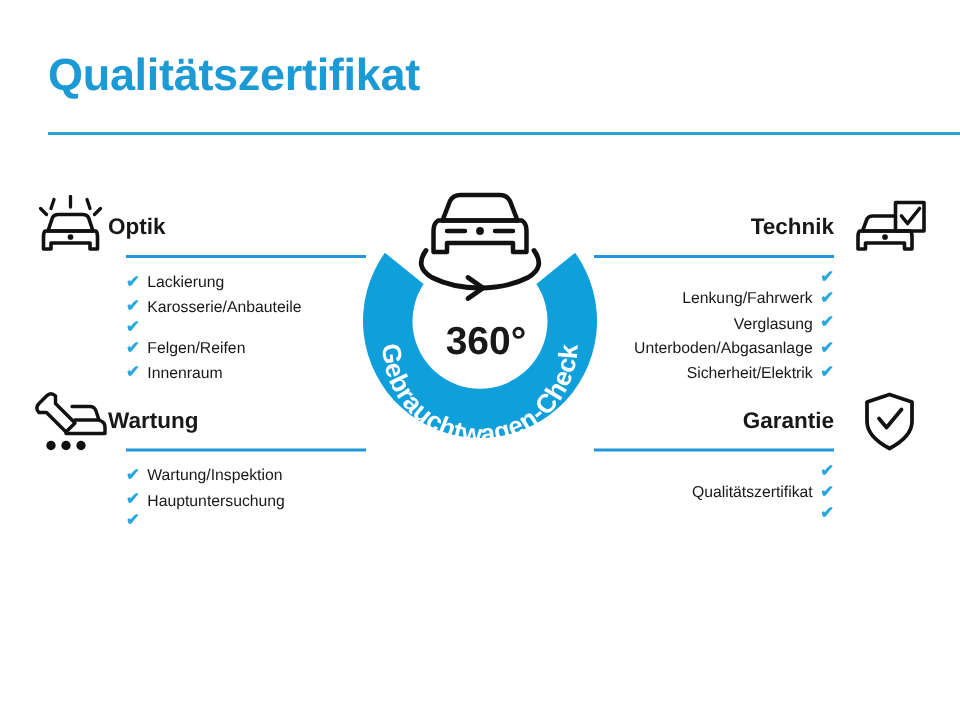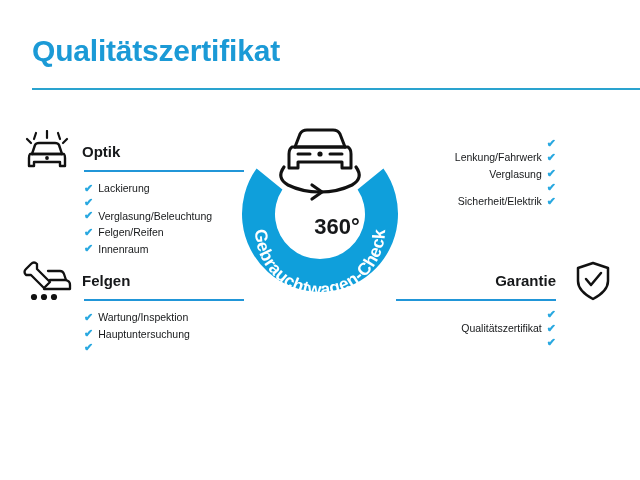--- a/index.html
+++ b/index.html
@@ -62,21 +62,21 @@
   .right-col .sec-icon { right: 2px; }
 
   .sec-title {
     position: absolute;
     top: 13px;
     font-size: 15px;
     font-weight: bold;
     color: #16181a;
     white-space: nowrap;
   }
-  .left-col  .sec-title { left: 64px; }
+  .left-col  .sec-title { left: 54px; }
   .right-col .sec-title { right: 66px; }
 
   .sec-rule {
     position: absolute;
     top: 40px;
     width: 160px;
     height: 2px;
     background: #2196d8;
   }
   .left-col  .sec-rule { left: 66px; }
@@ -115,30 +115,30 @@
   
   .badge {
     position: absolute;
     left: 232px;
     top: 118px;
     width: 176px;
     height: 194px;
   }
   .badge-deg {
     position: absolute;
-    left: 17px;
+    left: 4px;
     top: 0;
     width: 176px;
     height: 194px;
     display: flex;
     align-items: center;
     justify-content: center;
     padding-top: 24px;
     box-sizing: border-box;
-    font-size: 22px;
+    font-size: 26px;
     font-weight: bold;
     color: #16181a;
     pointer-events: none;
   }
 
   
   .footer {
     position: absolute;
     left: 30px;
     top: 404px;
@@ -184,24 +184,24 @@
       <span class="sec-title">Optik</span>
       <span class="sec-rule"></span>
     </div>
     <ul class="sec-list">
       <li>
           <span class="chk">✔</span>
           <span>Lackierung</span>
         </li>
       <li>
           <span class="chk">✔</span>
-        </li>
-      <li>
-          <span class="chk">✔</span>
-          <span>Verglasung/Beleuchtung</span>
+          <span>Karosserie/Anbauteile</span>
+        </li>
+      <li>
+          <span class="chk">✔</span>
         </li>
       <li>
           <span class="chk">✔</span>
           <span>Felgen/Reifen</span>
         </li>
       <li>
           <span class="chk">✔</span>
           <span>Innenraum</span>
         </li>
     </ul>
@@ -216,53 +216,70 @@
             <path d="M28 12 L40 12 Q43 12 44 15 L46 21 L48 22 Q50 23 50 26 L50 30 L24 30"></path>
             <line x1="30" y1="21" x2="46" y2="21"></line>
           </g>
           <g fill="#111">
             <circle cx="14" cy="38" r="3.1"></circle>
             <circle cx="24" cy="38" r="3.1"></circle>
             <circle cx="34" cy="38" r="3.1"></circle>
           </g>
         </svg>
       </span>
-      <span class="sec-title">Felgen</span>
+      <span class="sec-title">Wartung</span>
       <span class="sec-rule"></span>
     </div>
     <ul class="sec-list">
       <li>
           <span class="chk">✔</span>
           <span>Wartung/Inspektion</span>
         </li>
       <li>
           <span class="chk">✔</span>
           <span>Hauptuntersuchung</span>
         </li>
       <li>
           <span class="chk">✔</span>
         </li>
     </ul>
   </div>
 
   <div class="section right-col sec-technik">
+    <div class="sec-head">
+      <span class="sec-icon">
+        <svg viewBox="0 0 54 44" width="54" height="44">
+          <g fill="none" stroke="#111" stroke-width="2.4" stroke-linejoin="round" stroke-linecap="round">
+            <path d="M9 24 L12 16 Q13 14 16 14 L30 14"></path>
+            <path d="M7 24 Q6 25 6 28 L6 36 L11 36 L11 32 L37 32 L37 36 L42 36 L42 28 Q42 25 41 24 Z"></path>
+            <line x1="9" y1="24" x2="39" y2="24"></line>
+            <rect x="31" y="5" width="19" height="19"></rect>
+            <polyline points="35,14 39,19 47,9"></polyline>
+          </g>
+          <circle cx="24" cy="28" r="1.9" fill="#111"></circle>
+        </svg>
+      </span>
+      <span class="sec-title">Technik</span>
+      <span class="sec-rule"></span>
+    </div>
     <ul class="sec-list">
       <li>
           <span class="chk">✔</span>
         </li>
       <li>
           <span class="chk">✔</span>
           <span>Lenkung/Fahrwerk</span>
         </li>
       <li>
           <span class="chk">✔</span>
           <span>Verglasung</span>
         </li>
       <li>
           <span class="chk">✔</span>
+          <span>Unterboden/Abgasanlage</span>
         </li>
       <li>
           <span class="chk">✔</span>
           <span>Sicherheit/Elektrik</span>
         </li>
     </ul>
   </div>
 
   <div class="section right-col sec-garantie">
     <div class="sec-head">

